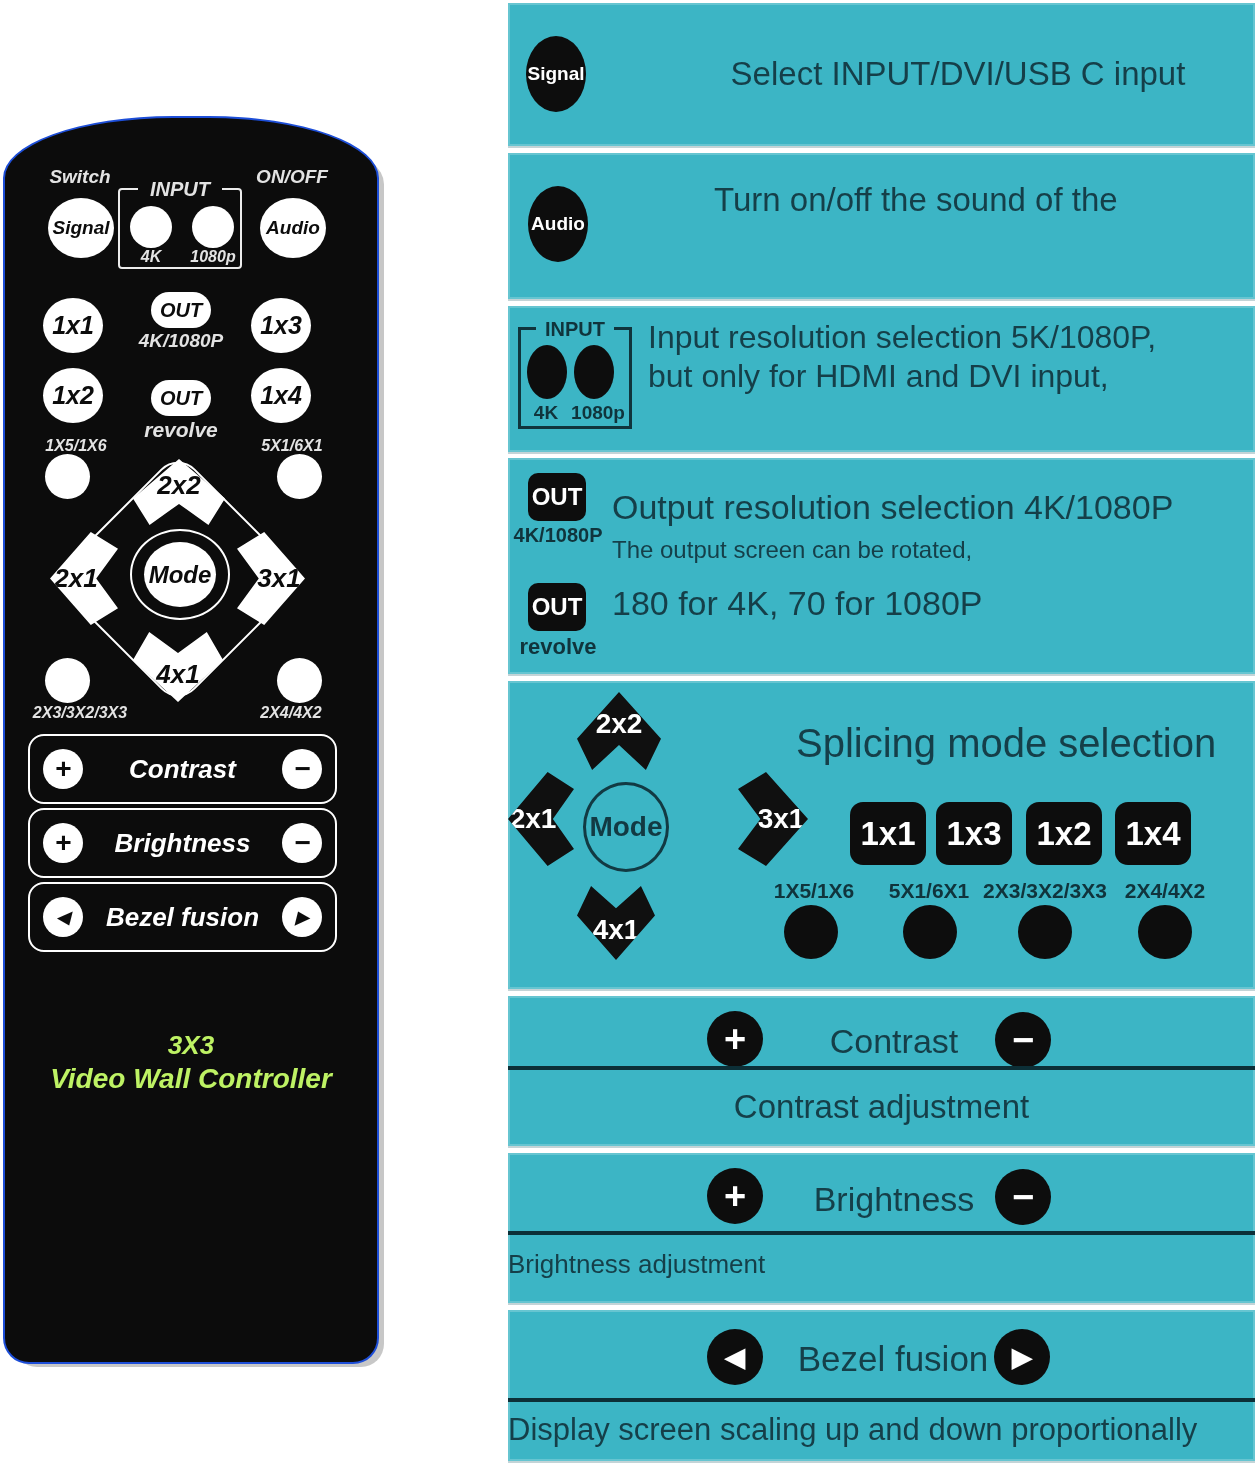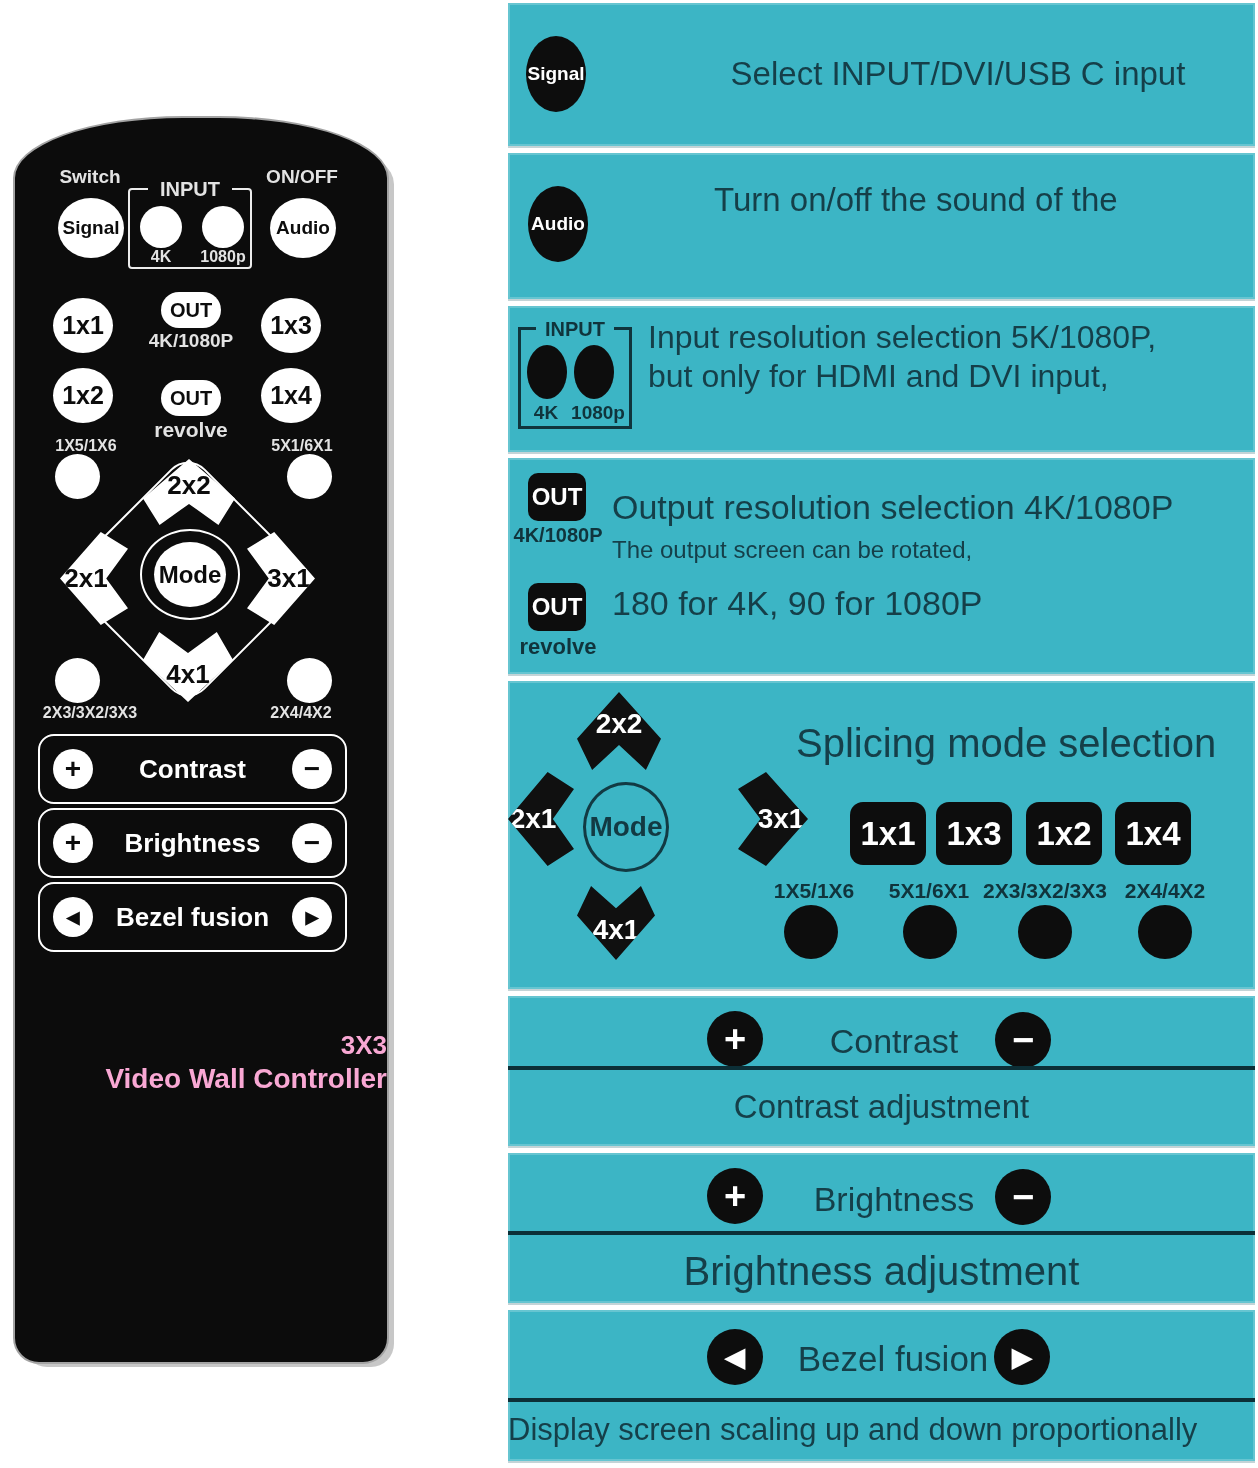--- a/index.html
+++ b/index.html
@@ -1,21 +1,21 @@
 <!DOCTYPE html>
 <html><head>
 <meta charset="utf-8">
 <style>
   html,body{margin:0;padding:0;background:#fff;}
   .page{position:relative;width:1258px;height:1468px;background:#fff;overflow:hidden;
         font-family:"Liberation Sans", sans-serif;}
   
-  .remote{position:absolute;left:13px;top:116px;width:372px;height:1244px;background:#0c0c0c;
-          border:2px solid #a3a3a3;border-radius:170px 170px 26px 26px / 62px 62px 26px 26px;
-          box-shadow:8px 6px 0 -3px rgba(0,0,0,.22);}
+  .remote{position:absolute;left:3px;top:116px;width:372px;height:1244px;background:#0c0c0c;
+          border:2px solid #1d4ed8;border-radius:170px 170px 26px 26px / 62px 62px 26px 26px;
+          box-shadow:8px 6px 0 -3px rgba(0,0,0,.22);font-style:italic;}
   .remote *{position:absolute;box-sizing:border-box;}
   .r-label{color:#e3e3e3;font-weight:bold;font-size:19px;text-align:center;}
   .wbtn{background:#fff;color:#0c0c0c;font-weight:bold;display:flex;align-items:center;justify-content:center;}
   .ellipse{border-radius:50%;}
   .pill{border-radius:18px;}
   .input-box{border:2px solid #ececec;border-radius:4px;background:transparent;}
   .diamond{border:2px solid #fff;border-radius:24px;transform:rotate(45deg);background:transparent;}
   .arr{display:flex;align-items:center;justify-content:center;font-weight:bold;}
   .remote .arr{background:#fff;color:#0c0c0c;}
   .a-up{clip-path:polygon(50% 0%,100% 60%,82% 100%,50% 68%,18% 100%,0% 60%);padding-bottom:14px;}
@@ -23,21 +23,21 @@
   .a-left{clip-path:polygon(0% 50%,60% 0%,100% 18%,68% 50%,100% 82%,60% 100%);padding-right:16px;}
   .a-right{clip-path:polygon(100% 50%,40% 0%,0% 18%,32% 50%,0% 82%,40% 100%);padding-left:16px;}
   .ring{border:2px solid #fff;border-radius:50%;background:transparent;}
   .adj-row{border:2px solid #fff;border-radius:16px;display:flex;align-items:center;
            justify-content:space-between;padding:0 13px;background:transparent;position:absolute;}
   .adj-row > *{position:static;}
   .adj-btn{width:40px;height:40px;border-radius:50%;background:#fff;color:#0c0c0c;font-weight:bold;
            font-size:28px;display:flex;align-items:center;justify-content:center;flex:0 0 auto;}
   .adj-btn.tri{font-size:17px;}
   .adj-label{color:#fff;font-weight:bold;font-size:26px;}
-  .r-title{color:#f9a8d4;font-weight:bold;text-align:right;left:0;width:100%;}
+  .r-title{color:#bef264;font-weight:bold;text-align:center;left:0;width:100%;}
   
   .panel{position:absolute;left:508px;width:747px;background:#3cb5c5;
          box-shadow:inset 0 0 0 2px rgba(255,255,255,.22), 0 2px 0 rgba(17,84,94,.25);}
   .panel *{position:absolute;box-sizing:border-box;}
   .p-desc{color:#153f49;font-size:33px;}
   .p-blk{background:#0d0d0d;color:#fff;font-weight:bold;display:flex;align-items:center;justify-content:center;}
   .p-small{color:#10343c;font-weight:bold;text-align:center;}
   .p-box{border:3px solid #10343c;background:transparent;}
   .panel .arr{background:#101010;color:#fff;}
   .p-ring{border:3px solid #123a43;border-radius:50%;color:#123a43;font-weight:bold;
@@ -135,21 +135,21 @@
     <div class="p-desc" style="left:140px;top:52px;font-size:32px">but only for HDMI and DVI input,</div>
   </div>
 
   <div class="panel" style="top:458px;height:216px">
     <div class="p-blk" style="left:20px;top:15px;width:58px;height:48px;border-radius:10px;font-size:24px">OUT</div>
     <div class="p-small" style="left:2px;top:66px;width:96px;font-size:20px">4K/1080P</div>
     <div class="p-blk" style="left:20px;top:125px;width:58px;height:48px;border-radius:10px;font-size:24px">OUT</div>
     <div class="p-small" style="left:8px;top:176px;width:84px;font-size:22px">revolve</div>
     <div class="p-desc" style="left:104px;top:30px;font-size:34px">Output resolution selection 4K/1080P</div>
     <div class="p-desc" style="left:104px;top:78px;font-size:24px">The output screen can be rotated,</div>
-    <div class="p-desc" style="left:104px;top:126px;font-size:34px">180 for 4K, 90 for 1080P</div>
+    <div class="p-desc" style="left:104px;top:126px;font-size:34px">180 for 4K, 70 for 1080P</div>
   </div>
 
   <div class="panel" style="top:681px;height:308px">
     <div class="p-desc" style="left:288px;top:40px;width:470px;font-size:40px">Splicing mode selection</div>
 
     <div class="arr a-up" style="left:69px;top:11px;width:84px;height:78px;font-size:28px">2x2</div>
     <div class="arr a-left" style="left:0px;top:91px;width:66px;height:94px;font-size:28px">2x1</div>
     <div class="p-ring" style="left:75px;top:101px;width:86px;height:90px;font-size:28px">Mode</div>
     <div class="arr a-right" style="left:230px;top:91px;width:70px;height:94px;font-size:28px">3x1</div>
     <div class="arr a-down" style="left:69px;top:205px;width:78px;height:74px;font-size:28px">4x1</div>
@@ -176,21 +176,21 @@
     <div class="p-circle-btn" style="left:487px;top:16px;width:56px;height:56px;font-size:38px">−</div>
     <div class="divider" style="top:70px"></div>
     <div class="p-desc" style="left:0;top:92px;width:100%;text-align:center;font-size:33px">Contrast adjustment</div>
   </div>
 
   <div class="panel" style="top:1153px;height:150px">
     <div class="p-circle-btn" style="left:199px;top:15px;width:56px;height:56px;font-size:38px">+</div>
     <div class="p-desc" style="left:282px;top:27px;width:208px;text-align:center;font-size:34px">Brightness</div>
     <div class="p-circle-btn" style="left:487px;top:16px;width:56px;height:56px;font-size:38px">−</div>
     <div class="divider" style="top:78px"></div>
-    <div class="p-desc" style="left:0;top:96px;width:100%;text-align:center;font-size:40px">Brightness adjustment</div>
+    <div class="p-desc" style="left:0;top:96px;width:100%;font-size:26px">Brightness adjustment</div>
   </div>
 
   <div class="panel" style="top:1310px;height:151px">
     <div class="p-circle-btn" style="left:199px;top:19px;width:56px;height:56px;font-size:26px">◀</div>
     <div class="p-desc" style="left:262px;top:29px;width:246px;text-align:center;font-size:35px">Bezel fusion</div>
     <div class="p-circle-btn" style="left:486px;top:19px;width:56px;height:56px;font-size:26px">▶</div>
     <div class="divider" style="top:88px"></div>
     <div class="p-desc" style="left:0;top:102px;width:100%;text-align:left;font-size:31px">Display screen scaling up and down proportionally</div>
   </div>
 

